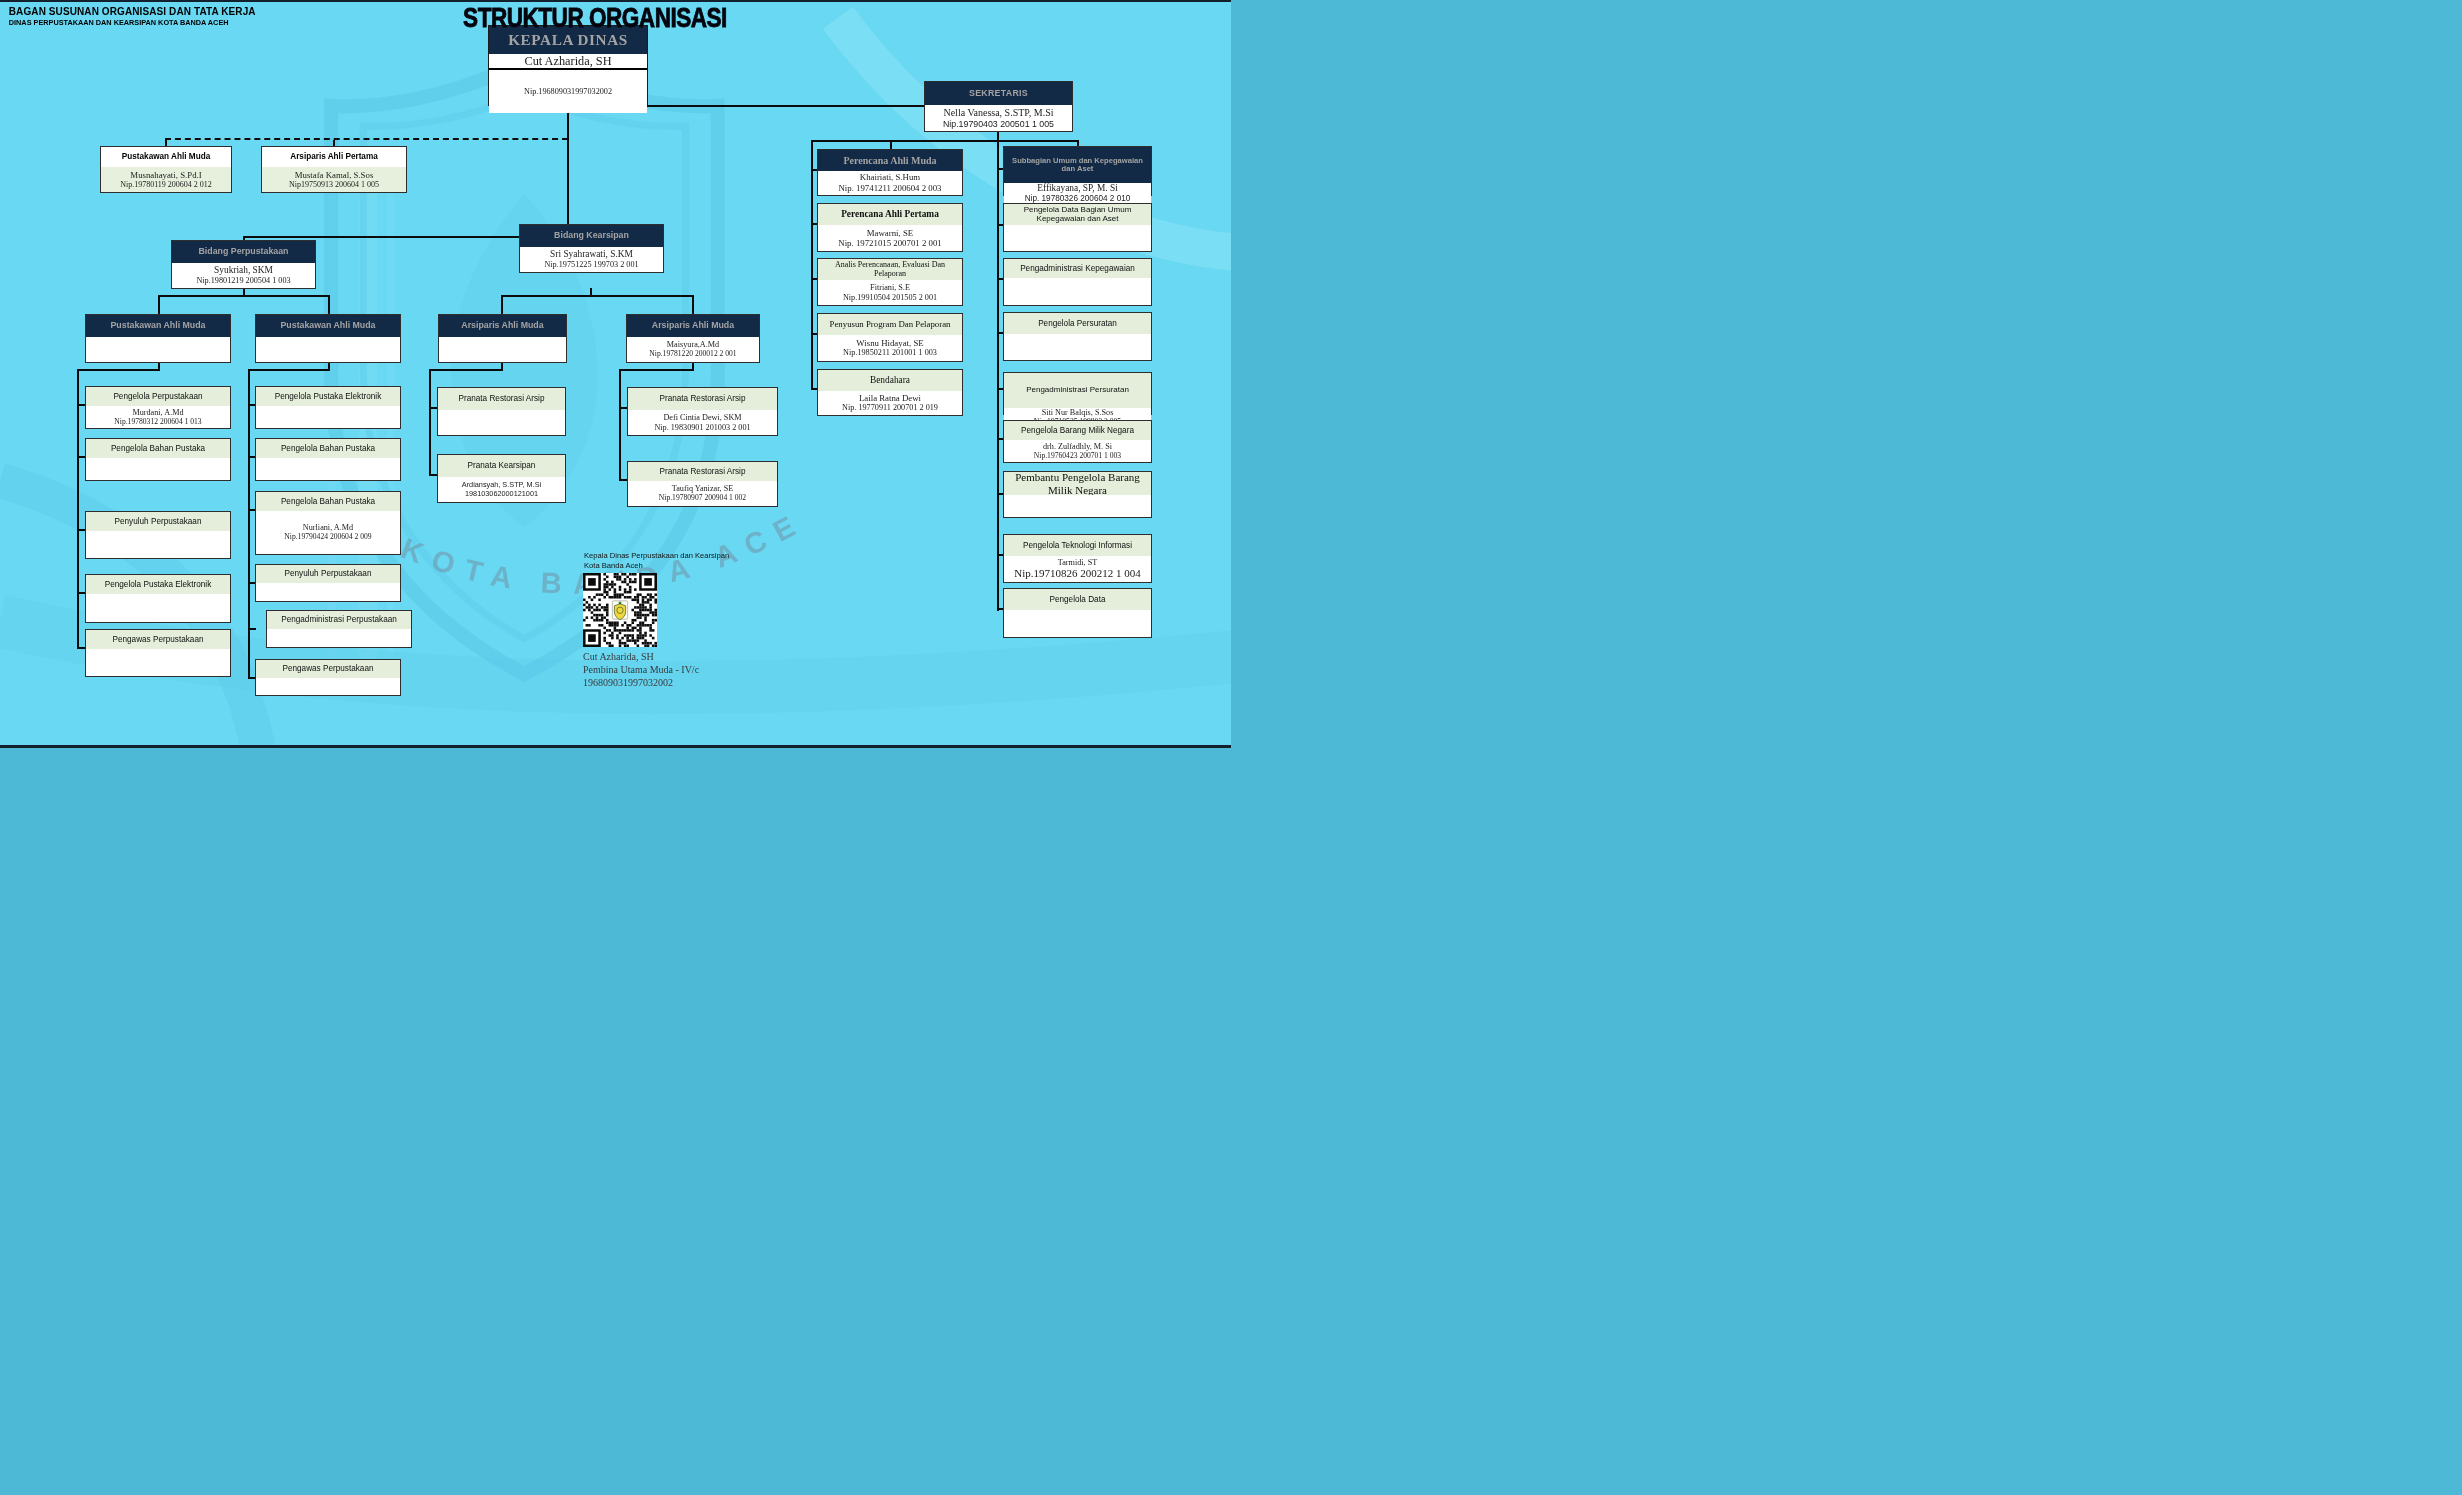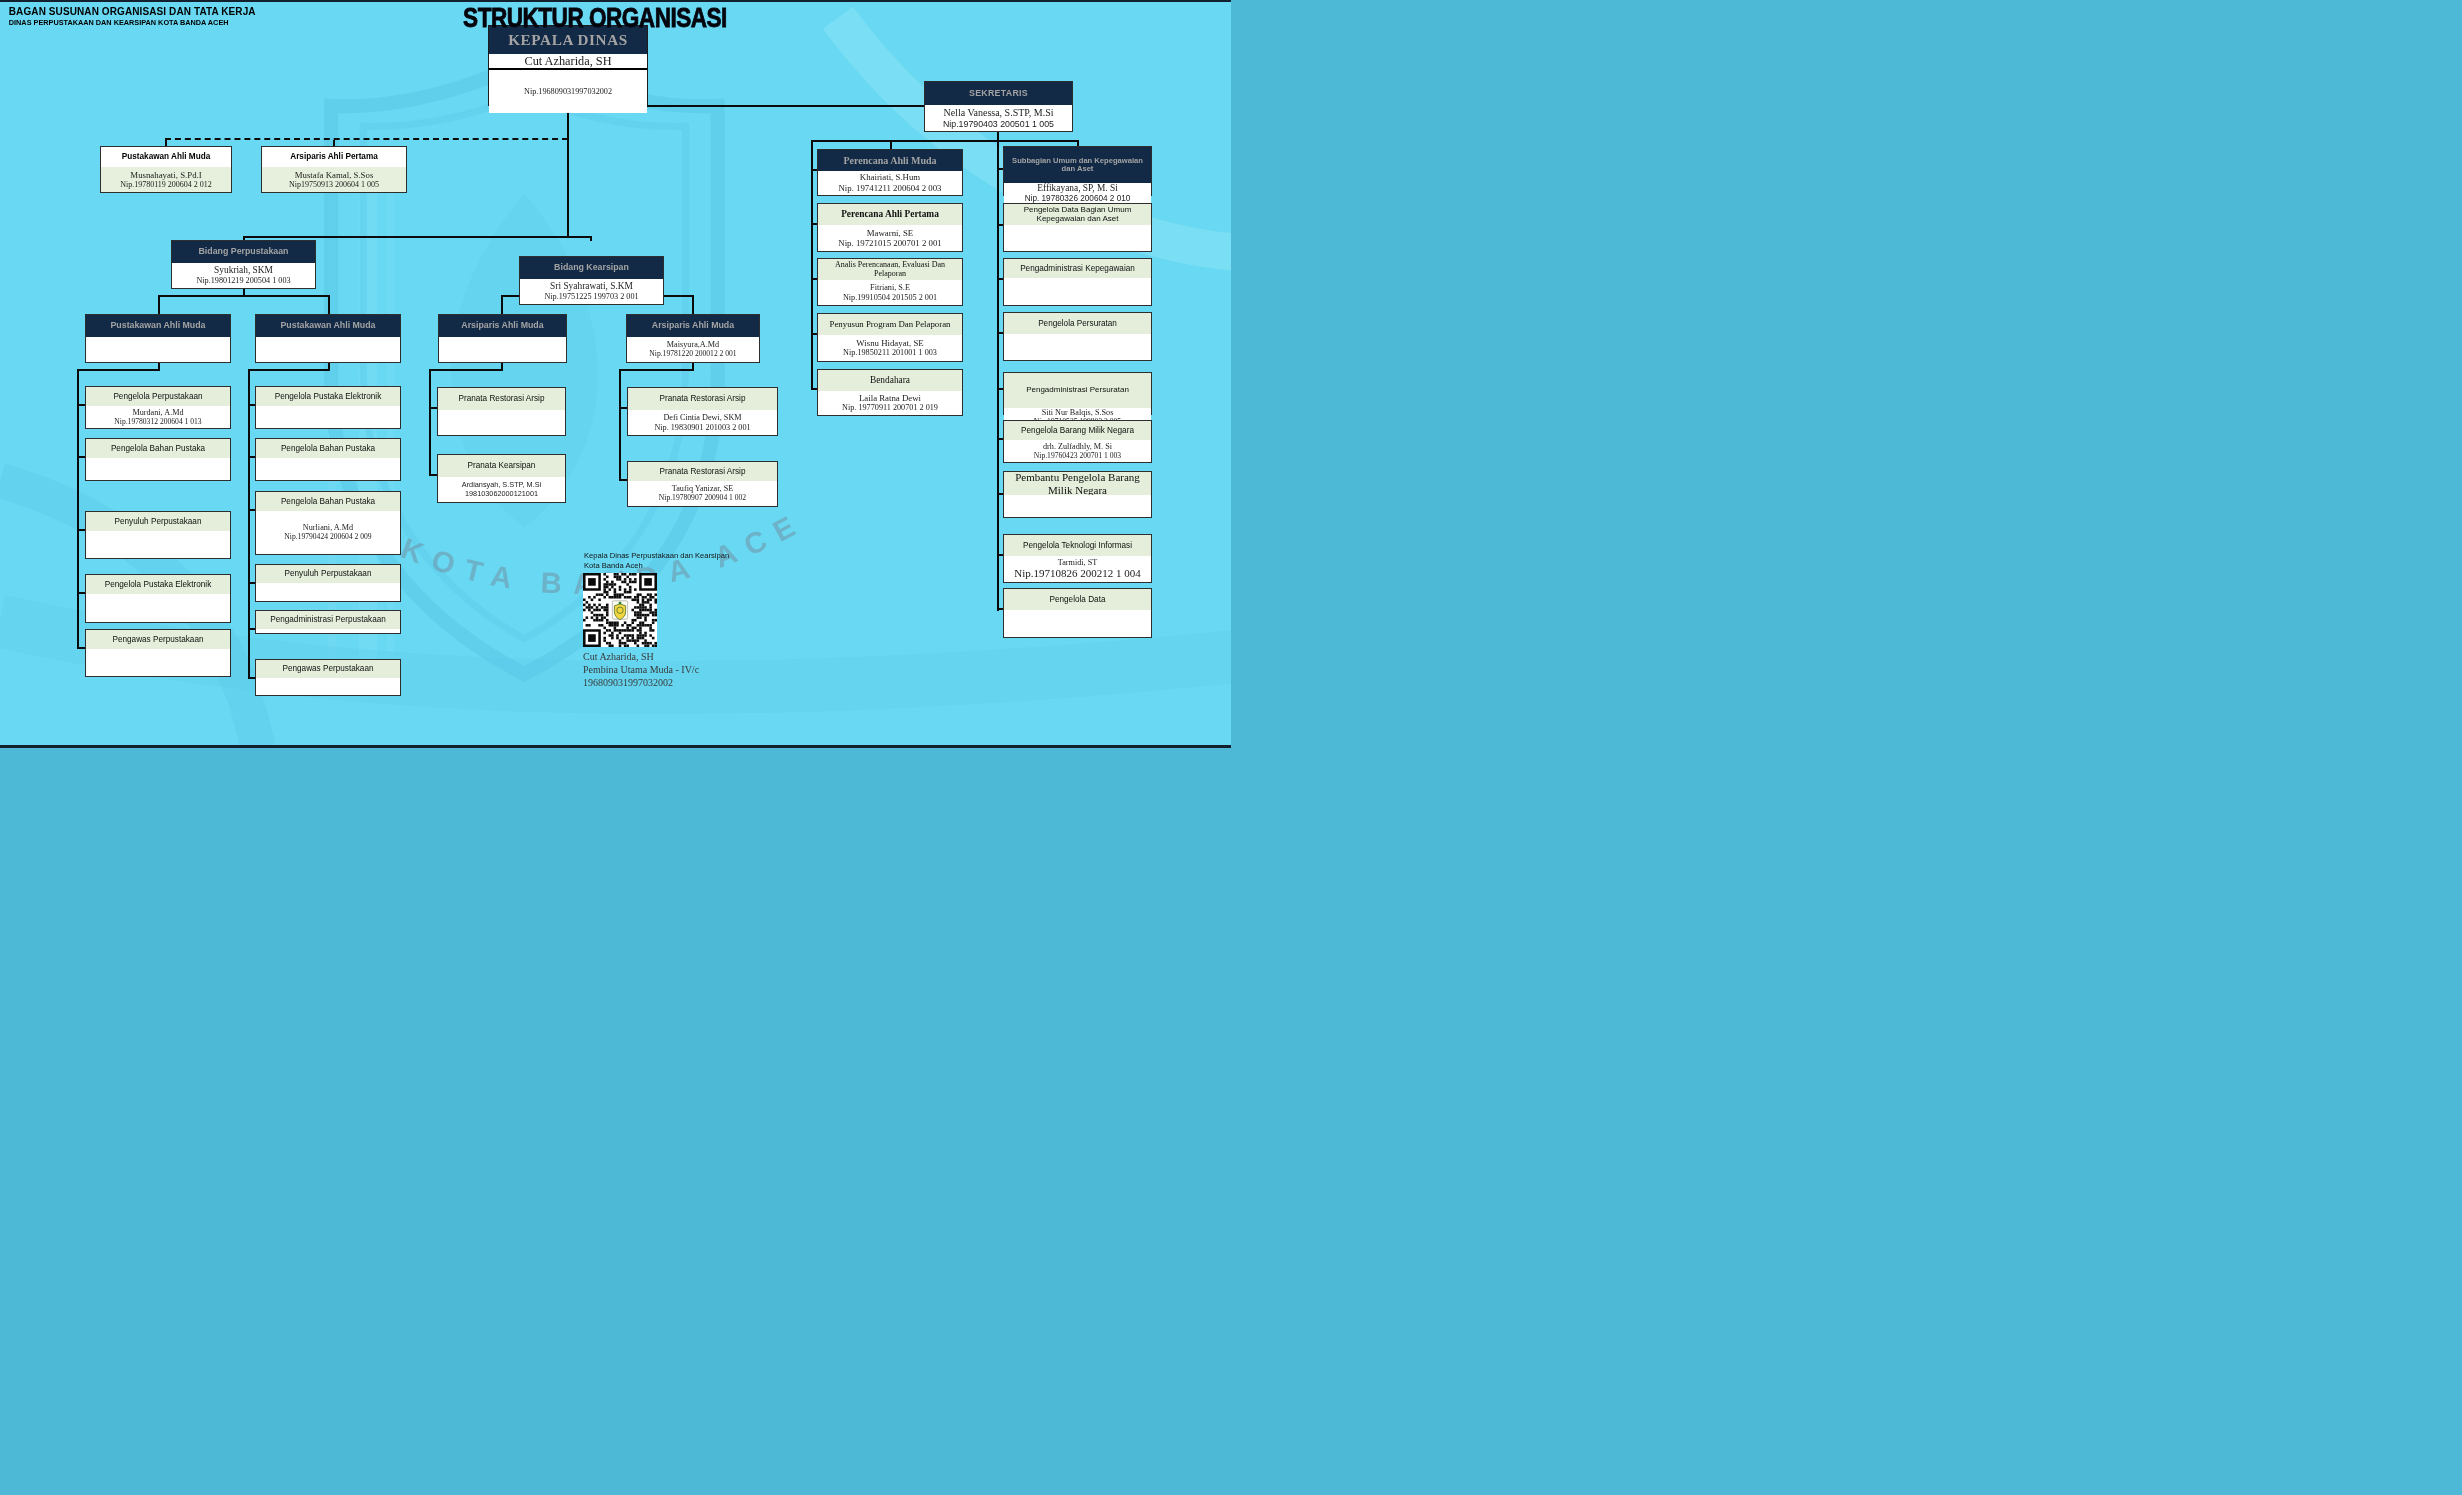--- a/index.html
+++ b/index.html
@@ -167,21 +167,21 @@
     </div>
   </div>
 
   <div class="box" style="left:171px;top:240px;width:145px;height:49px">
     <div class="bh navy sans" style="height:22px;font-size:8.8px">Bidang Perpustakaan</div>
     <div class="bb">
       <div class="nm serif" style="font-size:9.4px">Syukriah, SKM</div>
       <div class="np serif" style="font-size:8.2px">Nip.19801219 200504 1 003</div>
     </div>
   </div>
-  <div class="box" style="left:519px;top:256px;width:145px;height:49px">
+  <div class="box" style="left:519px;top:224px;width:145px;height:49px">
     <div class="bh navy sans" style="height:22px;font-size:8.8px">Bidang Kearsipan</div>
     <div class="bb">
       <div class="nm serif" style="font-size:9.4px">Sri Syahrawati, S.KM</div>
       <div class="np serif" style="font-size:8.2px">Nip.19751225 199703 2 001</div>
     </div>
   </div>
 
   <div class="box" style="left:85px;top:314px;width:146px;height:49px">
     <div class="bh navy sans" style="height:22px;font-size:8.8px">Pustakawan Ahli Muda</div>
     <div class="bb"></div>
@@ -238,21 +238,21 @@
     <div class="bh green sans" style="height:19.3px;font-size:8.2px">Pengelola Bahan Pustaka</div>
     <div class="bb">
       <div class="nm serif" style="font-size:8.2px">Nurliani, A.Md</div>
       <div class="np serif" style="font-size:7.6px">Nip.19790424 200604 2 009</div>
     </div>
   </div>
   <div class="box" style="left:255px;top:564px;width:146px;height:38px">
     <div class="bh green sans" style="height:17.6px;font-size:8.2px">Penyuluh Perpustakaan</div>
     <div class="bb"></div>
   </div>
-  <div class="box" style="left:255px;top:610px;width:146px;height:24px">
+  <div class="box" style="left:266px;top:610px;width:146px;height:38px">
     <div class="bh green sans" style="height:17.6px;font-size:8.2px">Pengadministrasi Perpustakaan</div>
     <div class="bb"></div>
   </div>
   <div class="box" style="left:255px;top:659px;width:146px;height:37px">
     <div class="bh green sans" style="height:17.6px;font-size:8.2px">Pengawas Perpustakaan</div>
     <div class="bb"></div>
   </div>
 
   <div class="box" style="left:437px;top:387px;width:129px;height:49px">
     <div class="bh green sans" style="height:22px;font-size:8.2px">Pranata Restorasi Arsip</div>

